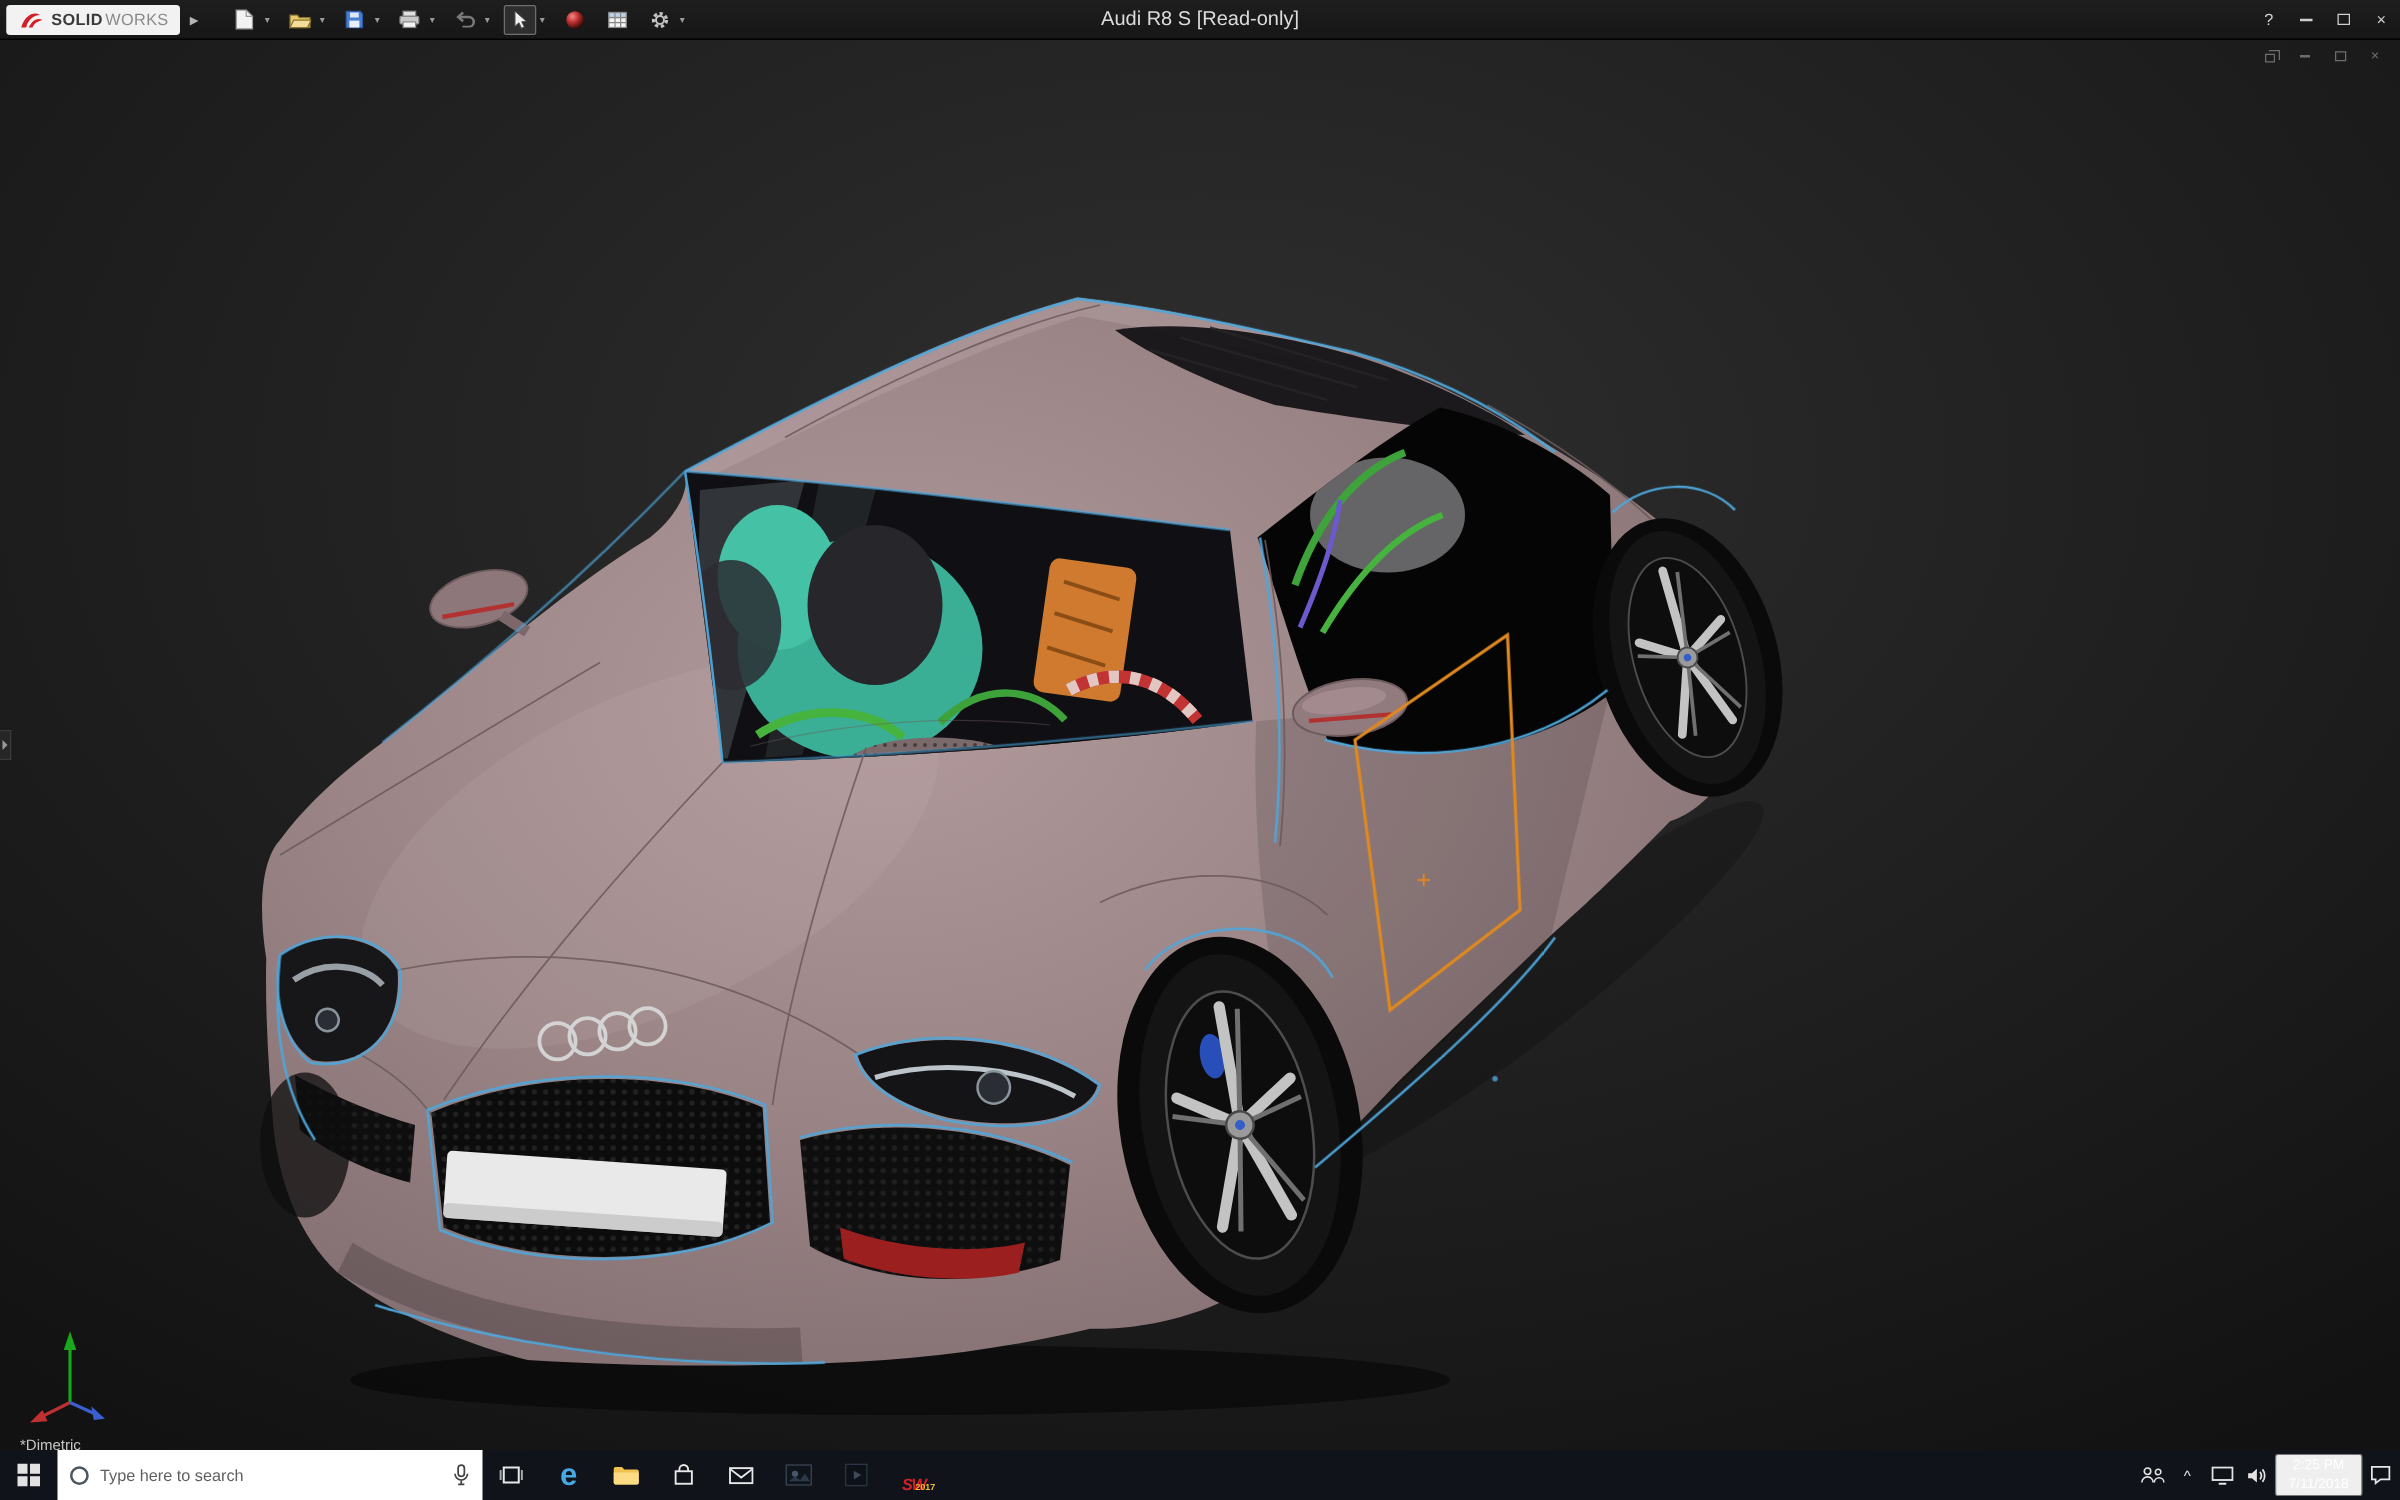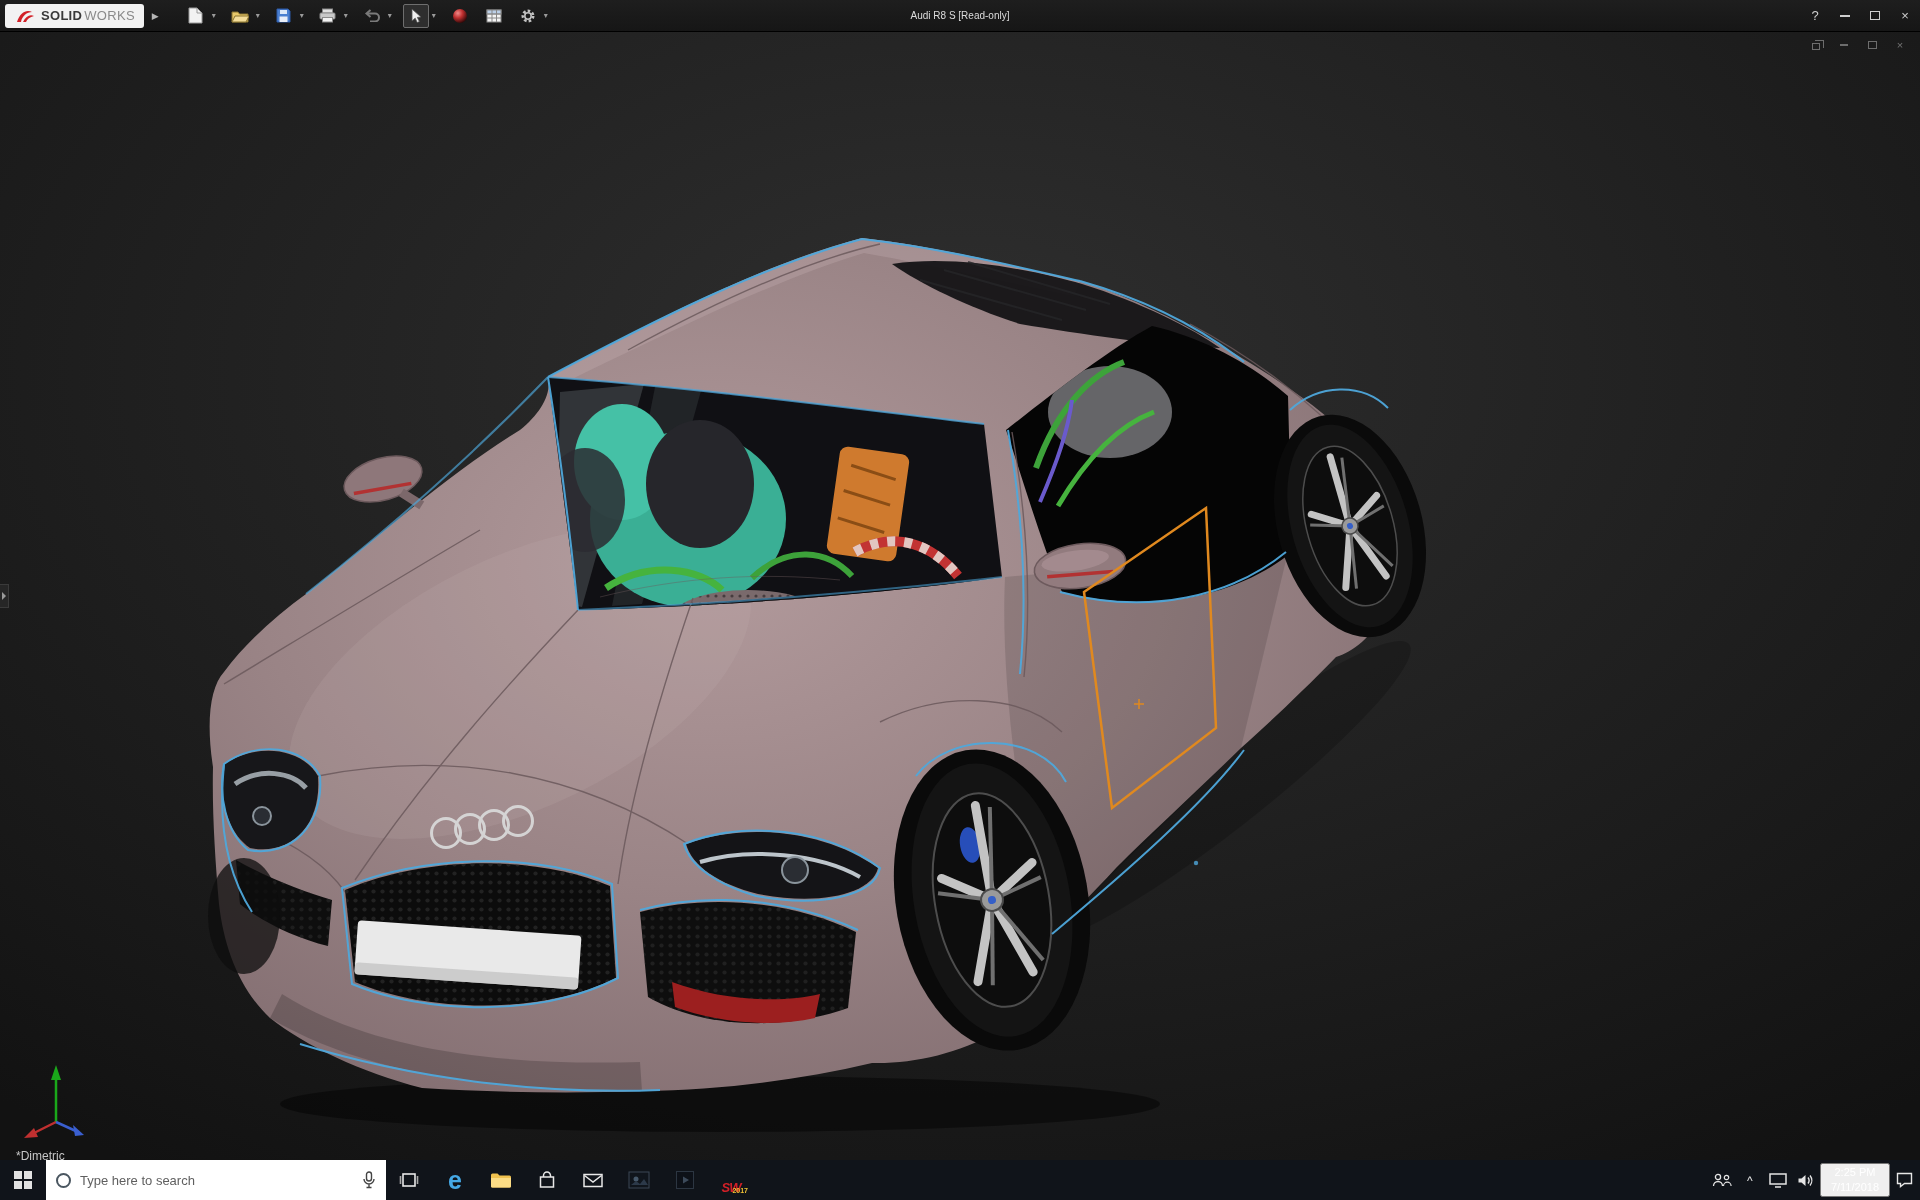--- a/index.html
+++ b/index.html
@@ -14,21 +14,21 @@
     padding:0 9px;margin-left:5px;gap:5px}
   .brand .solid{font-size:13px;font-weight:bold;color:#3a3a3a;letter-spacing:.3px}
   .brand .works{font-size:13px;color:#8a8a8a;letter-spacing:.3px;margin-left:-3px}
   .flyout{color:#b5b5b5;font-size:9px;margin:0 10px 0 8px;background:none;border:none;cursor:default}
   .toolbar{display:flex;align-items:center;gap:2px;margin-left:14px}
   .tgroup{display:flex;align-items:center;margin-right:6px}
   .tbtn{width:26px;height:24px;display:flex;align-items:center;justify-content:center;
     background:none;border:1px solid transparent;border-radius:2px}
   .tbtn.active{border:1px solid #6e6e6e;background:#2e2e2e}
   .caret{color:#9a9a9a;font-size:8px;width:10px;text-align:center}
-  .wtitle{position:absolute;left:50%;transform:translateX(-50%);color:#dcdcdc;font-size:10px;white-space:nowrap}
+  .wtitle{position:absolute;left:50%;transform:translateX(-50%);color:#dcdcdc;font-size:16px;white-space:nowrap}
   .wincontrols{margin-left:auto;display:flex;align-items:center}
   .wc-btn{width:30px;height:26px;display:flex;align-items:center;justify-content:center;
     color:#cfcfcf;font-size:13px;background:none;border:none}
   .shape-min{width:10px;height:2px;background:#cfcfcf}
   .shape-max{width:10px;height:9px;border:1.5px solid #cfcfcf}
 
   
   .viewport{flex:1 1 auto;position:relative;overflow:hidden;
     background:radial-gradient(1500px 950px at 50% 30%,#2f2f2f 0%,#222 45%,#181818 80%,#121212 100%)}
   .scene{position:absolute;inset:0;width:100%;height:100%;display:block}

